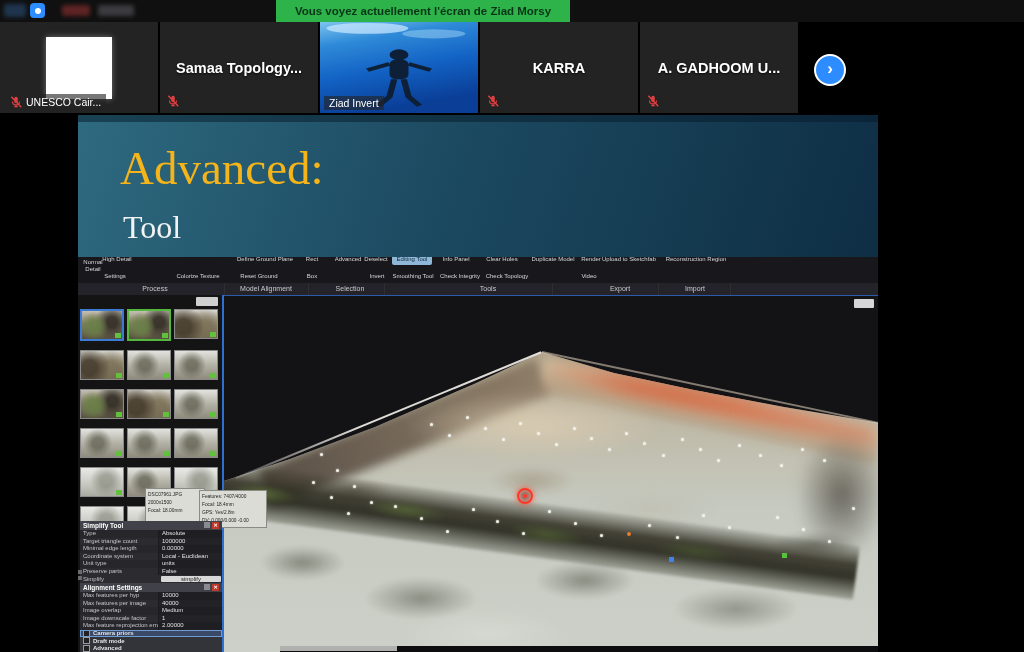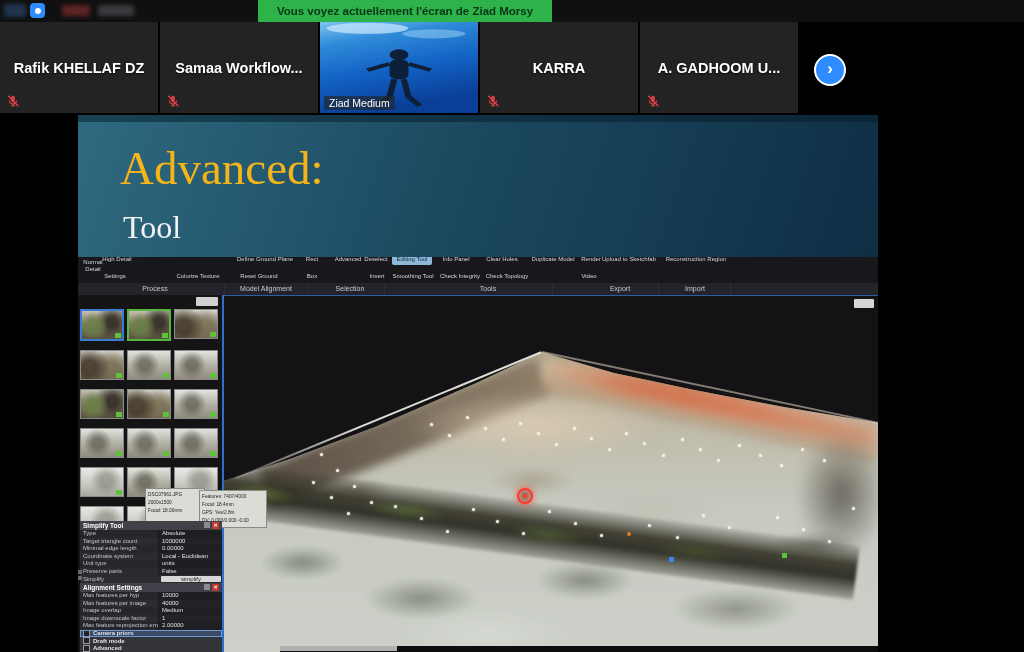--- a/index.html
+++ b/index.html
@@ -5,21 +5,21 @@
   html,body{margin:0;padding:0;background:#000;}
   .stage{position:relative;width:1024px;height:652px;background:#000;overflow:hidden;
          font-family:"Liberation Sans",sans-serif;}
   
   .topbar{position:absolute;left:0;top:0;width:1024px;height:22px;background:#101010;}
   .smudge-blue{position:absolute;left:4px;top:4px;width:22px;height:13px;background:rgba(45,90,140,.5);filter:blur(2px);border-radius:2px;}
   .shield{position:absolute;left:30px;top:3px;width:15px;height:15px;background:#2d8cff;border-radius:4px;}
   .shield:after{content:"";position:absolute;left:4.5px;top:4.5px;width:6px;height:6px;background:#fff;border-radius:50%;}
   .smudge-red{position:absolute;left:62px;top:5px;width:28px;height:11px;background:rgba(190,60,60,.45);filter:blur(2px);border-radius:2px;}
   .smudge-gray{position:absolute;left:98px;top:5px;width:36px;height:11px;background:rgba(140,140,155,.35);filter:blur(2px);border-radius:2px;}
-  .banner{position:absolute;left:258px;top:0;width:294px;height:22px;background:#2db34a;color:#093517;
+  .banner{position:absolute;left:276px;top:0;width:294px;height:22px;background:#2db34a;color:#093517;
           font-size:11.5px;font-weight:bold;text-align:center;line-height:22px;white-space:nowrap;overflow:hidden;}
   .options{position:absolute;left:552px;top:0;width:152px;height:22px;background:#1f1f23;color:#fff;
            font-size:11px;font-weight:bold;text-align:center;line-height:22px;cursor:pointer;}
   .options .caret{font-weight:normal;margin-left:4px;font-size:10px;}
   
   .tiles{position:absolute;left:0;top:22px;width:1024px;height:91px;display:flex;gap:2px;background:#000;}
   .tile{position:relative;width:158px;flex:none;background:#232323;display:flex;align-items:center;justify-content:center;overflow:hidden;}
   .tile-name{color:#fff;font-size:14.5px;font-weight:bold;text-shadow:0 1px 2px rgba(0,0,0,.8);white-space:nowrap;}
   .mute{position:absolute;left:6px;bottom:5px;width:14px;height:14px;}
   .chip{position:absolute;left:4px;bottom:3px;display:flex;align-items:center;gap:3px;background:rgba(35,35,35,.62);
@@ -162,30 +162,33 @@
   <div class="topbar">
     <div class="smudge-blue"></div>
     <div class="shield"></div>
     <div class="smudge-red"></div>
     <div class="smudge-gray"></div>
     <div class="banner">Vous voyez actuellement l'écran de Ziad Morsy</div>
   </div>
 
   <div class="tiles">
     <div class="tile">
-      <span class="tile-name">Rafik KHELLAF DZ</span>
-      <svg class="mute" viewBox="0 0 24 24">
-          <path d="M12 3a3 3 0 0 1 3 3v5a3 3 0 0 1-6 0V6a3 3 0 0 1 3-3z" fill="#e04040"></path>
-          <path d="M6 11a6 6 0 0 0 12 0" stroke="#e04040" stroke-width="2" fill="none"></path>
-          <path d="M12 17v3M9 20h6" stroke="#e04040" stroke-width="2"></path>
-          <path d="M4 3l17 18" stroke="#e04040" stroke-width="2.5"></path>
-        </svg>
+      <div class="whitebox"></div>
+      <div class="chip">
+        <svg class="mute" viewBox="0 0 24 24">
+            <path d="M12 3a3 3 0 0 1 3 3v5a3 3 0 0 1-6 0V6a3 3 0 0 1 3-3z" fill="#e04040"></path>
+            <path d="M6 11a6 6 0 0 0 12 0" stroke="#e04040" stroke-width="2" fill="none"></path>
+            <path d="M12 17v3M9 20h6" stroke="#e04040" stroke-width="2"></path>
+            <path d="M4 3l17 18" stroke="#e04040" stroke-width="2.5"></path>
+          </svg>
+        <span>UNESCO Cair...</span>
+      </div>
     </div>
     <div class="tile">
-      <span class="tile-name">Samaa  Workflow...</span>
+      <span class="tile-name">Samaa  Topology...</span>
       <svg class="mute" viewBox="0 0 24 24">
           <path d="M12 3a3 3 0 0 1 3 3v5a3 3 0 0 1-6 0V6a3 3 0 0 1 3-3z" fill="#e04040"></path>
           <path d="M6 11a6 6 0 0 0 12 0" stroke="#e04040" stroke-width="2" fill="none"></path>
           <path d="M12 17v3M9 20h6" stroke="#e04040" stroke-width="2"></path>
           <path d="M4 3l17 18" stroke="#e04040" stroke-width="2.5"></path>
         </svg>
     </div>
     <div class="tile active">
       <svg class="photo" viewBox="0 0 100 100" preserveAspectRatio="none">
         <defs>
@@ -198,21 +201,21 @@
           </defs>
         <rect width="100" height="100" fill="url(#water)"></rect>
         <ellipse cx="30" cy="7" rx="26" ry="6" fill="#cfeaff" opacity="0.7"></ellipse>
         <ellipse cx="72" cy="13" rx="20" ry="5" fill="#9fd4f5" opacity="0.5"></ellipse>
         <circle cx="50" cy="36" r="6" fill="#0e2038"></circle>
         <rect x="44" y="41" width="12" height="22" rx="5" fill="#0e2038"></rect>
         <path d="M44 46 L30 53 M56 46 L70 53" stroke="#0e2038" stroke-width="4" fill="none"></path>
         <path d="M47 63 L44 82 L37 92 M53 63 L56 82 L63 92" stroke="#0e2038" stroke-width="4" fill="none"></path>
       </svg>
       <div class="chip">
-        <span>Ziad Medium</span>
+        <span>Ziad Invert</span>
       </div>
     </div>
     <div class="tile">
       <span class="tile-name">KARRA</span>
       <svg class="mute" viewBox="0 0 24 24">
           <path d="M12 3a3 3 0 0 1 3 3v5a3 3 0 0 1-6 0V6a3 3 0 0 1 3-3z" fill="#e04040"></path>
           <path d="M6 11a6 6 0 0 0 12 0" stroke="#e04040" stroke-width="2" fill="none"></path>
           <path d="M12 17v3M9 20h6" stroke="#e04040" stroke-width="2"></path>
           <path d="M4 3l17 18" stroke="#e04040" stroke-width="2.5"></path>
         </svg>

